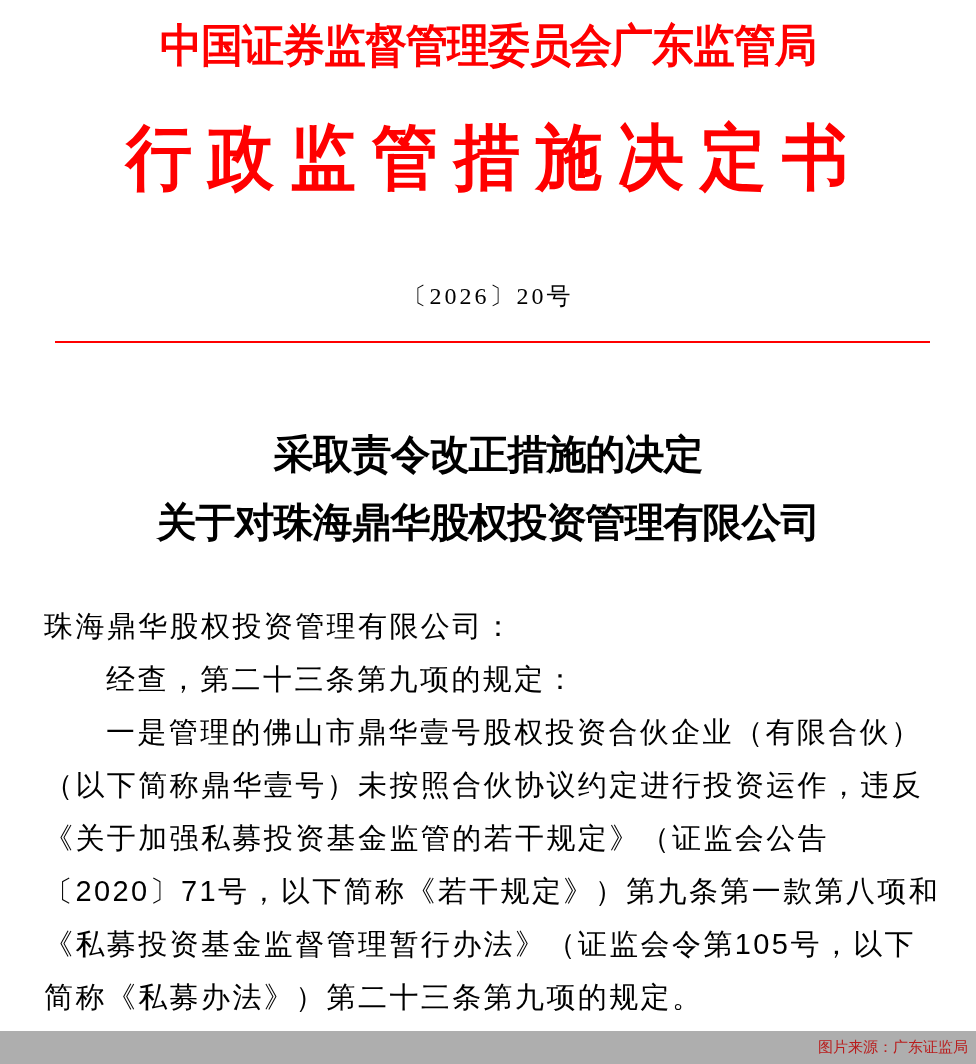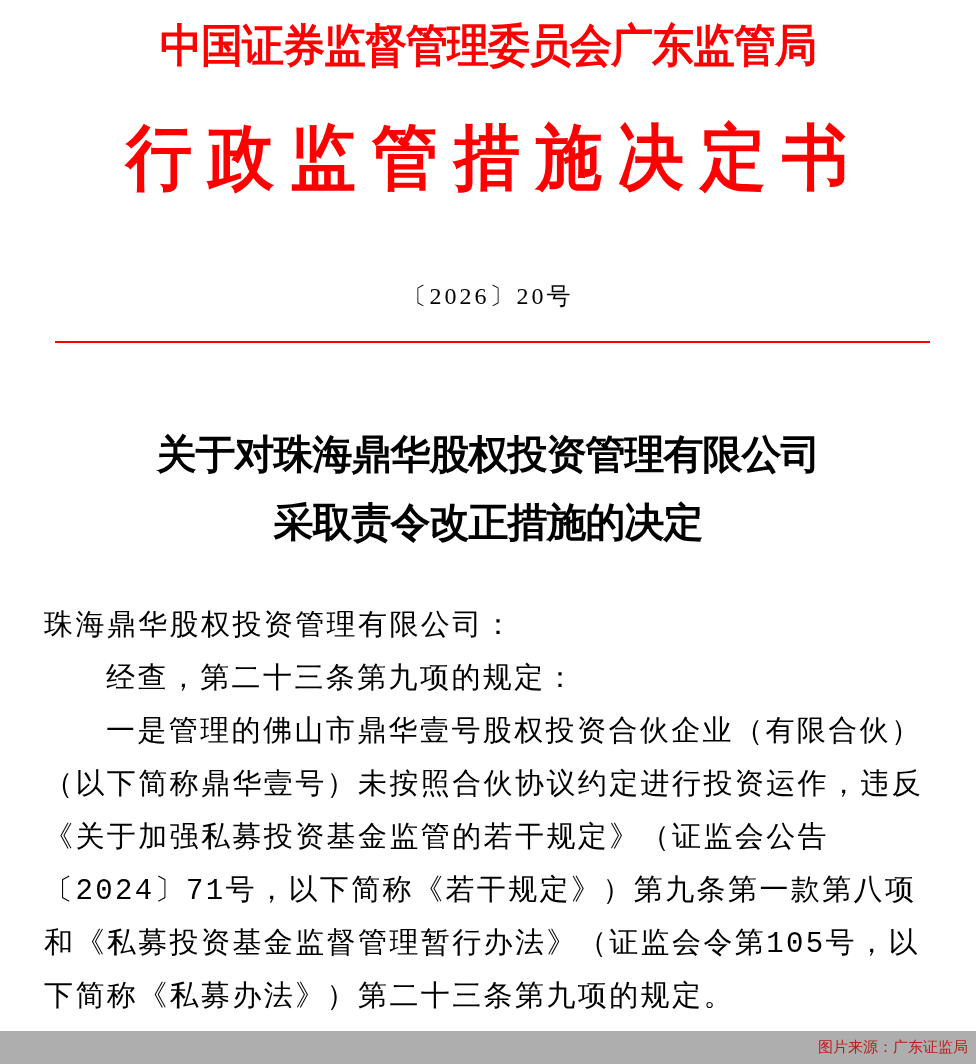--- a/index.html
+++ b/index.html
@@ -33,21 +33,21 @@
     left: 55px; width: 875px; top: 341px; height: 2px; background: #ff0000;
   }
   .title {
     left: 0; width: 976px; top: 420px; text-align: center;
     font-weight: bold; font-size: 40px; line-height: 68px;
     font-family: "DejaVu Serif", serif; letter-spacing: -1px;
   }
   .body-text {
     left: 44px; width: 900px; top: 600px;
     font-size: 29px; line-height: 53px;
-    font-family: Liberation Mono, monospace; letter-spacing: 2.4px;
+    font-family: Liberation Sans, sans-serif; letter-spacing: 2.4px;
   }
   .body-text p { margin: 0; }
   .indent { text-indent: 62px; }
   .caption-bar {
     left: 0; top: 1031px; width: 976px; height: 33px;
     background: rgba(160,160,160,0.85);
   }
   .caption-text {
     right: 8px; top: 1036px; color: #b91c1c;
     font-family: "DejaVu Sans", sans-serif; font-size: 15px; line-height: 22px;
@@ -55,24 +55,24 @@
 </style>
 </head>
 <body>
 
 <div class="abs org-name">中国证券监督管理委员会广东监管局</div>
 <div class="abs doc-type">行政监管措施决定书</div>
 <div class="abs doc-number">〔2026〕20号</div>
 <div class="abs red-rule"></div>
 
 <div class="abs title">
+  <div>采取责令改正措施的决定</div>
   <div>关于对珠海鼎华股权投资管理有限公司</div>
-  <div>采取责令改正措施的决定</div>
 </div>
 
 <div class="abs body-text">
   <p>珠海鼎华股权投资管理有限公司：</p>
   <p class="indent">经查，第二十三条第九项的规定：</p>
-  <p class="indent">一是管理的佛山市鼎华壹号股权投资合伙企业（有限合伙）（以下简称鼎华壹号）未按照合伙协议约定进行投资运作，违反《关于加强私募投资基金监管的若干规定》（证监会公告〔2024〕71号，以下简称《若干规定》）第九条第一款第八项和《私募投资基金监督管理暂行办法》（证监会令第105号，以下简称《私募办法》）第二十三条第九项的规定。</p>
+  <p class="indent">一是管理的佛山市鼎华壹号股权投资合伙企业（有限合伙）（以下简称鼎华壹号）未按照合伙协议约定进行投资运作，违反《关于加强私募投资基金监管的若干规定》（证监会公告〔2020〕71号，以下简称《若干规定》）第九条第一款第八项和《私募投资基金监督管理暂行办法》（证监会令第105号，以下简称《私募办法》）第二十三条第九项的规定。</p>
 </div>
 
 <div class="abs caption-bar"></div>
 <div class="abs caption-text">图片来源：广东证监局</div>
 
 </body></html>

